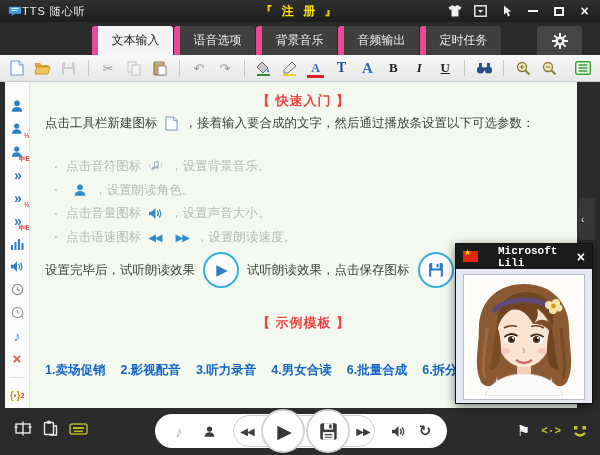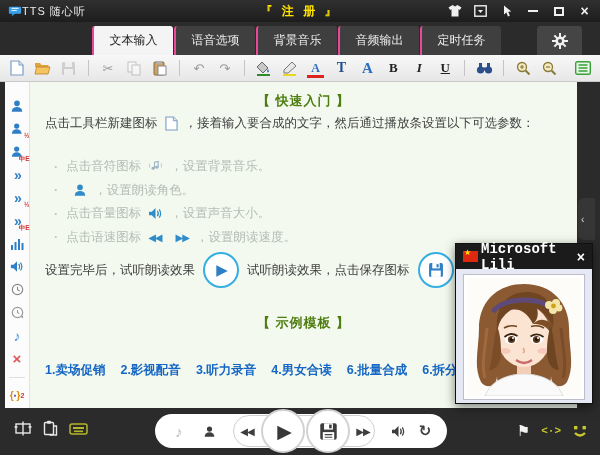--- a/index.html
+++ b/index.html
@@ -17,21 +17,21 @@
   .tb-btn { width:15px; height:15px; display:flex; align-items:center; justify-content:center;
             color:#f0f0f0; font-size:13px; cursor:default; }
   .min-glyph { width:10px; height:2px; background:#f0f0f0; }
   .max-glyph { width:10px; height:9px; border:2px solid #f0f0f0; }
   .close-glyph { font-size:14px; font-weight:bold; line-height:1; color:#f0f0f0; }
 
   
   .tabrow { position:absolute; left:0; top:22px; width:600px; height:33px; background:#2b2b2b; }
   .tab { position:absolute; top:4px; height:29px; width:81px; background:#3f3f3f; color:#ececec;
          font-size:12px; display:flex; align-items:center; justify-content:center;
-         border-radius:3px 3px 0 0; border-left:2px solid #ec4899; }
+         border-radius:3px 3px 0 0; border-left:6px solid #ec4899; }
   .tab.active { background:#f4f4f4; color:#1c1c1c; }
   .gear-btn { position:absolute; top:4px; left:537px; width:45px; height:29px; background:#454545;
               border-radius:3px 3px 0 0; display:flex; align-items:center; justify-content:center; }
 
   
   .toolbar { position:absolute; left:0; top:55px; width:600px; height:27px;
              background:linear-gradient(#f8f8f8,#e7e7e7); border-bottom:1px solid #c9c9c9;
              display:flex; align-items:center; padding:0 8px; gap:8px; }
   .tbtn { width:18px; height:18px; display:flex; align-items:center; justify-content:center;
           font-size:13px; color:#333; }
@@ -66,21 +66,21 @@
   .braces .sq { color:#7a5fc0; font-size:8px; }
   .braces .two { color:#d03030; font-size:7px; vertical-align:-3px; }
 
   .content { position:absolute; left:30px; top:82px; width:547px; height:326px; background:#f3f9ee;
              font-size:12.5px; color:#3f3f3f; }
   .frame-right { position:absolute; right:0; top:82px; width:23px; height:326px; background:#2b2b2b; }
   .panel-handle { position:absolute; right:5px; top:198px; width:17px; height:42px; background:#363636;
                   border-radius:6px 0 0 6px; display:flex; align-items:center; color:#dcdcdc;
                   font-size:10px; padding-left:3px; z-index:3; }
 
-  .h-center { position:absolute; left:0; width:100%; text-align:center; color:#4d7c0f;
+  .h-center { position:absolute; left:0; width:100%; text-align:center; color:#ef4444;
               font-weight:bold; font-size:13px; letter-spacing:1px; }
   .line { position:absolute; left:15px; display:flex; align-items:center; white-space:nowrap; }
   .inline-ico { margin:0 7px; display:inline-flex; align-items:center; }
   .bullets { position:absolute; left:24px; top:73px; display:flex; flex-direction:column; }
   .bullet { height:23.5px; display:flex; align-items:center; color:#b3bcb3; white-space:nowrap; }
   .bullet .dot { margin-right:8px; color:#c0c8c0; font-weight:bold; }
   .gray-ic { color:#9fb4c6; }
   .speed-g { font-size:10px; letter-spacing:-1px; color:#2f8ccb; font-weight:bold; }
   .circle-ic { width:36px; height:36px; border-radius:50%; background:#fff; border:2px solid #35aee2;
                display:inline-flex; align-items:center; justify-content:center; margin:0 8px; }
@@ -103,21 +103,21 @@
            color:#3d3d3d; }
   .big-circle { position:absolute; top:-5px; width:44px; height:44px; border-radius:50%; background:#fff;
                 border:2px solid #d2d2d2; display:flex; align-items:center; justify-content:center; z-index:2; }
 
   
   .popup { position:absolute; left:455px; top:243px; width:138px; height:161px; background:#e6e9f4;
            border:1px solid #111; box-shadow:0 3px 10px rgba(0,0,0,.5); z-index:10; }
   .popup-hd { height:25px; background:#1b1b1b; display:flex; align-items:center; padding:0 7px; }
   .cn-flag { width:15px; height:11px; background:#de2910; position:relative; flex:0 0 auto; }
   .cn-flag span { position:absolute; left:1px; top:-3px; color:#ffde00; font-size:8px; }
-  .popup-title { color:#fff; font-size:14px; font-weight:bold; margin-left:3px;
+  .popup-title { color:#fff; font-size:11px; font-weight:bold; margin-left:20px;
                  font-family:"Liberation Mono","DejaVu Sans Mono",monospace; flex:1; }
   .popup-close { color:#fff; font-size:14px; font-weight:bold; line-height:1; }
   .popup-body { height:136px; display:flex; align-items:center; justify-content:center; }
   .avatar-frame { background:#fff; border:1px solid #bcbccc; padding:3px; }
   svg { display:block; }
 </style>
 </head>
 <body>
 
 <div class="window">

